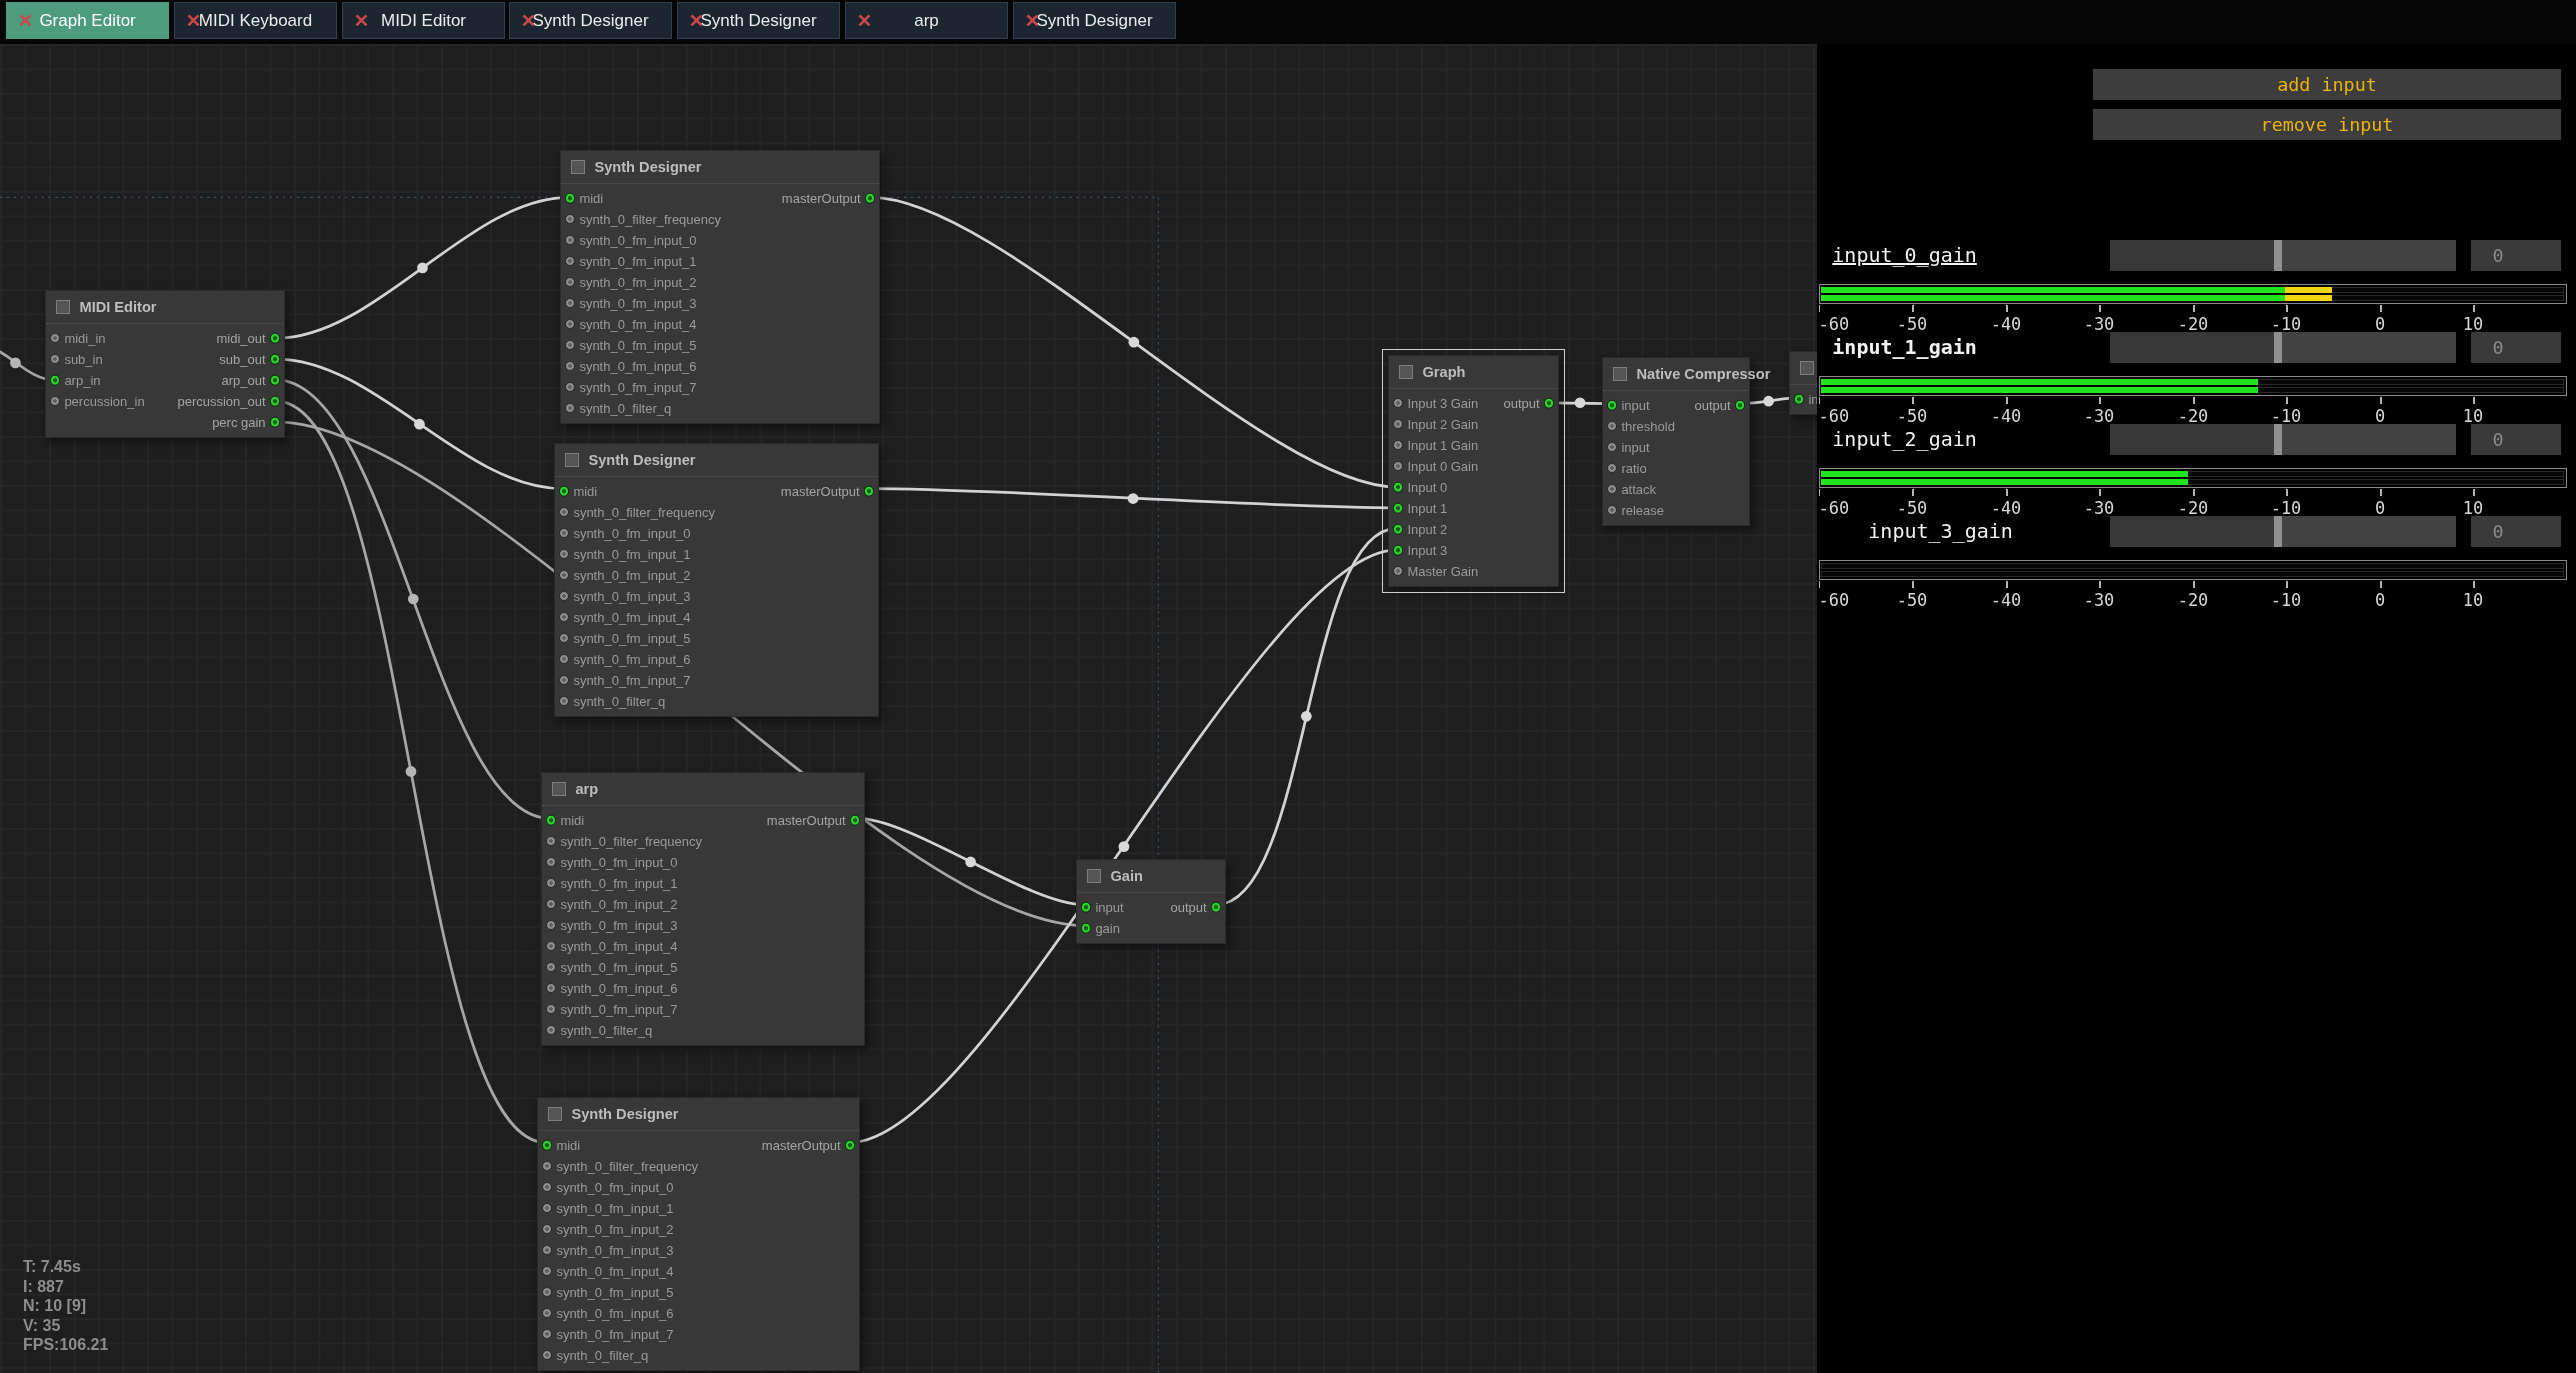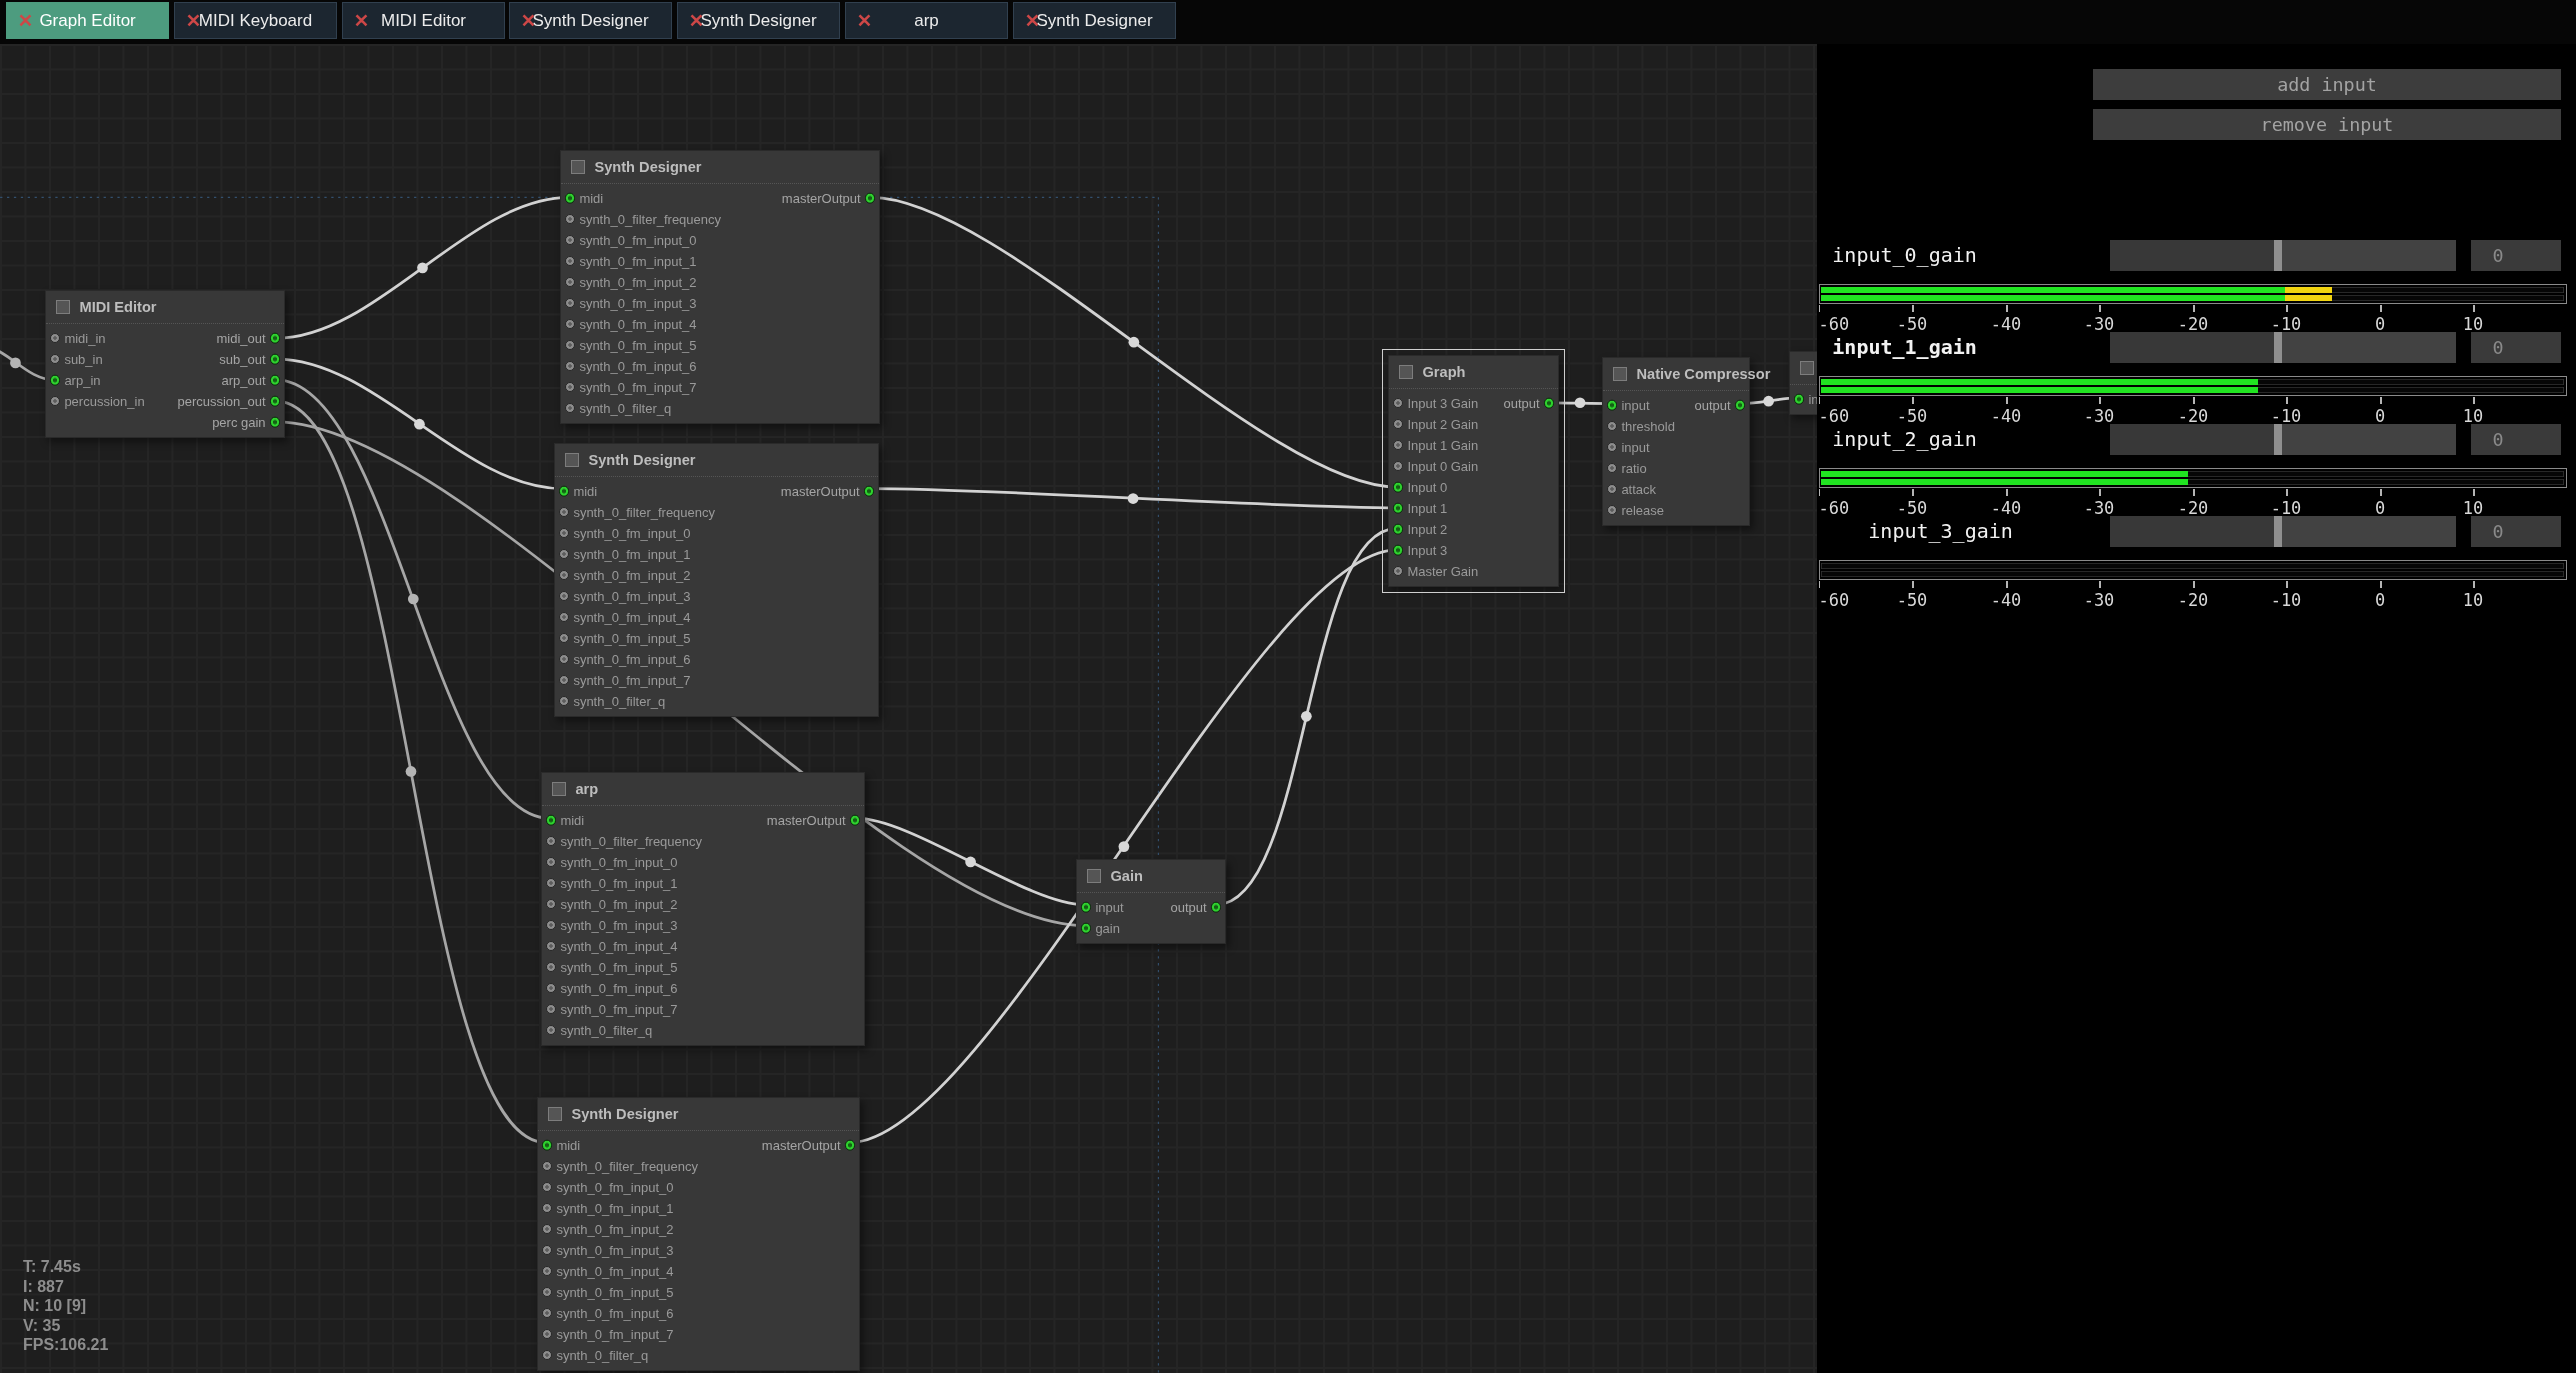--- a/index.html
+++ b/index.html
@@ -29,21 +29,21 @@
   .pout{position:absolute;right:18.4px;color:#a5a5a5;}
   .dot{position:absolute;top:50%;transform:translateY(-50%);border-radius:50%;box-sizing:border-box;}
   .dot.in{left:3.8px}.dot.out{right:3.8px}
   .dot.on{width:10.7px;height:10.7px;border:1.5px solid #0c230c;
     background:radial-gradient(circle at 50% 50%, rgba(0,0,0,.55) 0 1.9px, transparent 2.3px),#2ed22e;}
   .dot.off{width:10px;height:10px;border:1.5px solid #262626;
     background:radial-gradient(circle at 50% 50%, rgba(0,0,0,.35) 0 1.5px, transparent 1.9px),#8d8d8d;}
   #stats{position:absolute;left:23px;top:1213px;color:#8d8d8d;font-size:16px;font-weight:bold;line-height:19.6px;}
   #panel{position:absolute;left:1817px;top:44px;width:759px;height:1330px;background:#000;
     font-family:"DejaVu Sans Mono","Liberation Mono",monospace;}
-  .pbtn{position:absolute;left:276px;width:468px;height:31px;background:#3d3d3d;color:#a3a3a3;
+  .pbtn{position:absolute;left:276px;width:468px;height:31px;background:#3d3d3d;color:#eab308;
     font-size:18.4px;display:flex;align-items:center;justify-content:center;cursor:pointer;
     font-family:inherit;border:none;}
   .glabel{position:absolute;left:15.3px;height:31px;line-height:31px;color:#f2f2f2;font-size:20px;}
   .slider{position:absolute;left:293px;width:346px;height:31px;background:#424242;}
   .sfill{position:absolute;left:0;top:0;bottom:0;background:#383838;}
   .shandle{position:absolute;top:0;bottom:0;width:8.4px;background:#8f8f8f;}
   .vbox{position:absolute;left:654px;width:90px;height:31px;background:#3a3a3a;
     color:#8a8a8a;font-size:18.4px;line-height:31px;padding-left:21.5px;box-sizing:border-box;}
   .meter{position:absolute;left:1.5px;width:748px;height:20px;border:0.8px solid #8a8a8a;
     background:#000;box-sizing:border-box;padding:1.5px;}
@@ -487,21 +487,21 @@
           <span class="dot in on"></span>
           <span class="pin">input</span>
         </div>
       </div>
     </div>
   </div>
 
 <div id="panel">
     <button class="pbtn" style="top: 25px;">add input</button>
     <button class="pbtn" style="top: 65px;">remove input</button>
-    <div class="glabel" style="top: 196px;">input_0_gain</div>
+    <div class="glabel" style="top: 196px; text-decoration: underline;">input_0_gain</div>
     <div class="slider" style="top: 196px;">
       <div class="sfill" style="width: 48.5%;"></div>
       <div class="shandle" style="left: calc(48.5% - 3.8px);"></div>
     </div>
     <div class="vbox" style="top: 196px;">0</div>
     <div class="meter" style="top: 240px;">
       <div class="mbar">
         <div class="mg" style="width: 62.5%;"></div>
         <div class="my" style="width: 6.3%;"></div>
       </div>

